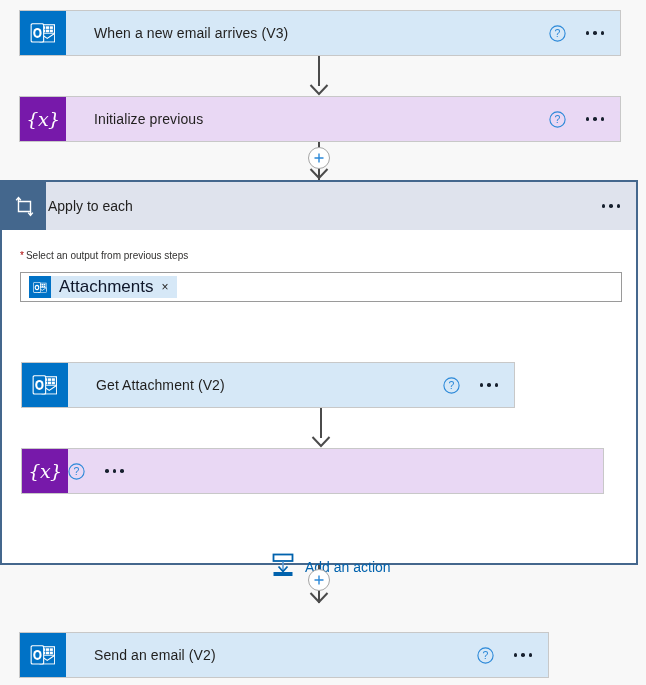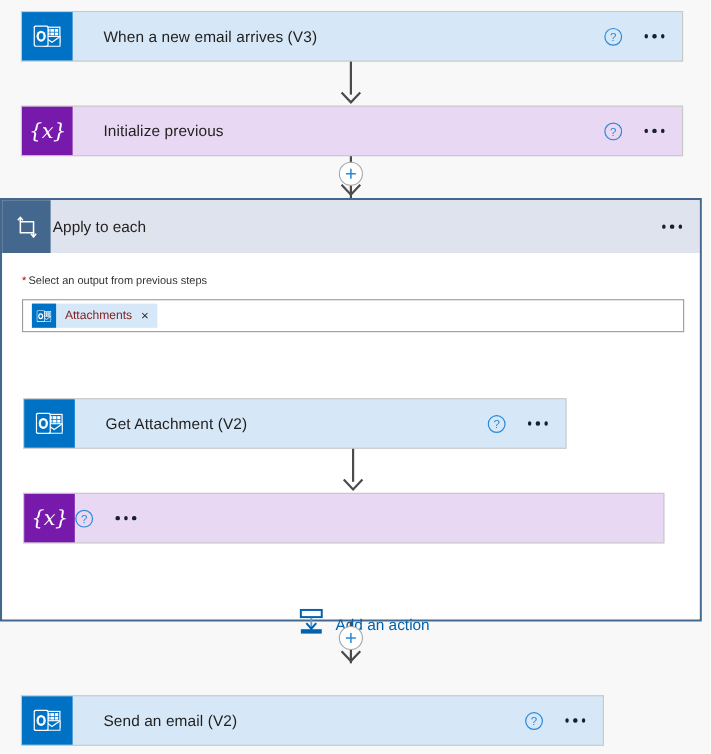--- a/index.html
+++ b/index.html
@@ -192,22 +192,22 @@
   .token-icon {
     width: 22px;
     height: 22px;
     background: #0072c6;
     display: flex;
     align-items: center;
     justify-content: center;
   }
   .token-icon svg { width: 14px; height: 13px; display: block; }
   .token-text {
-    font-size: 11px;
-    color: #7f1d1d;
+    font-size: 17px;
+    color: #0f172a;
   }
   .token-x {
     font-size: 12px;
     color: #201f1e;
     cursor: pointer;
     line-height: 1;
   }
 
   
   .add-action {

